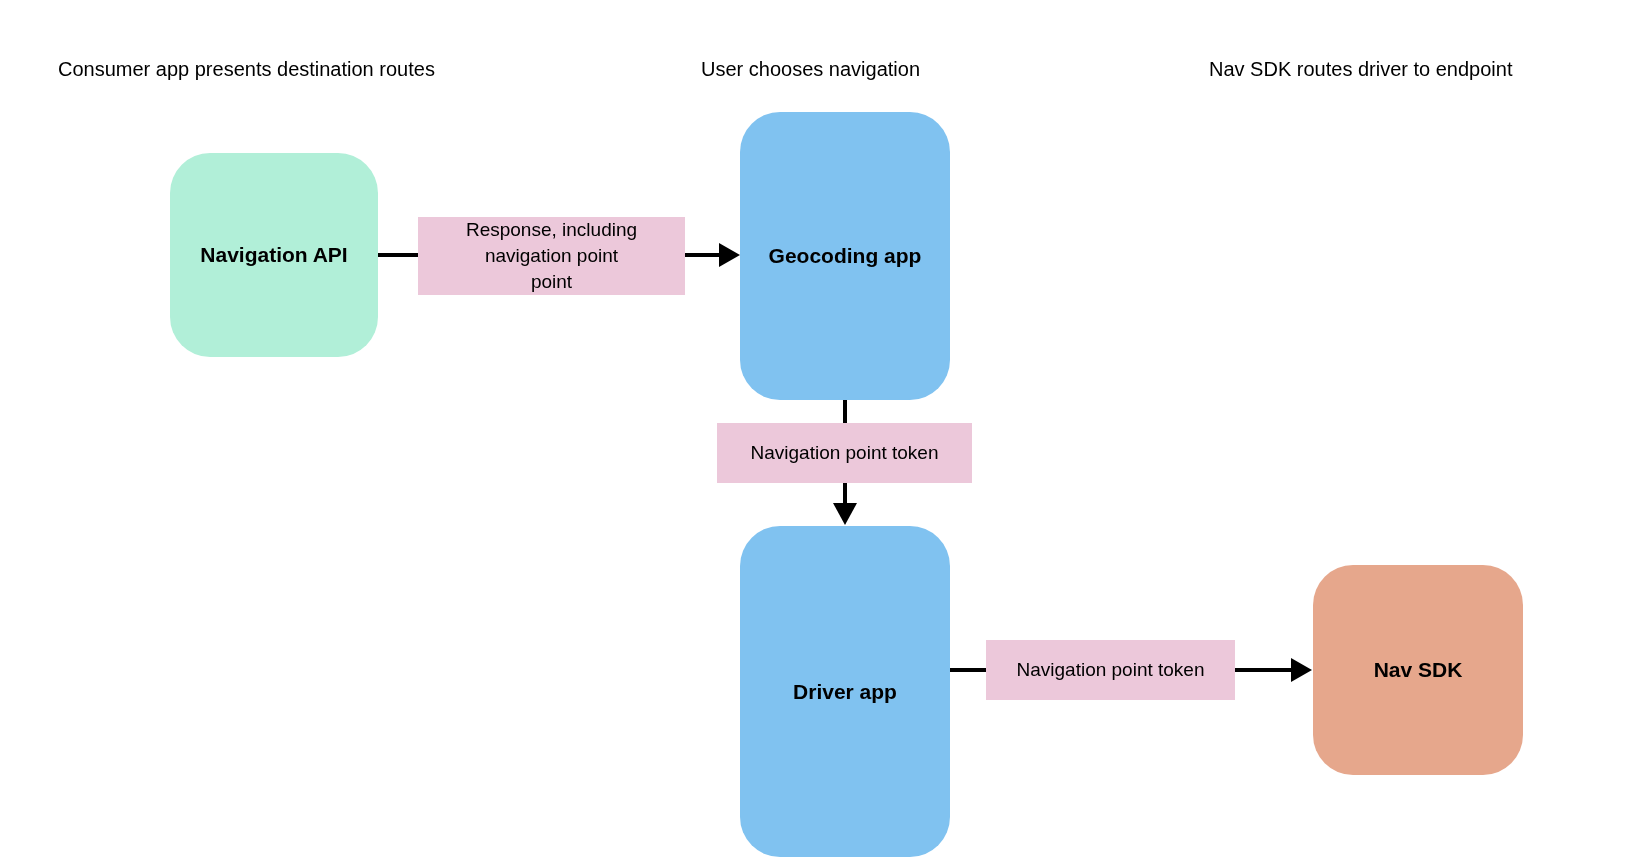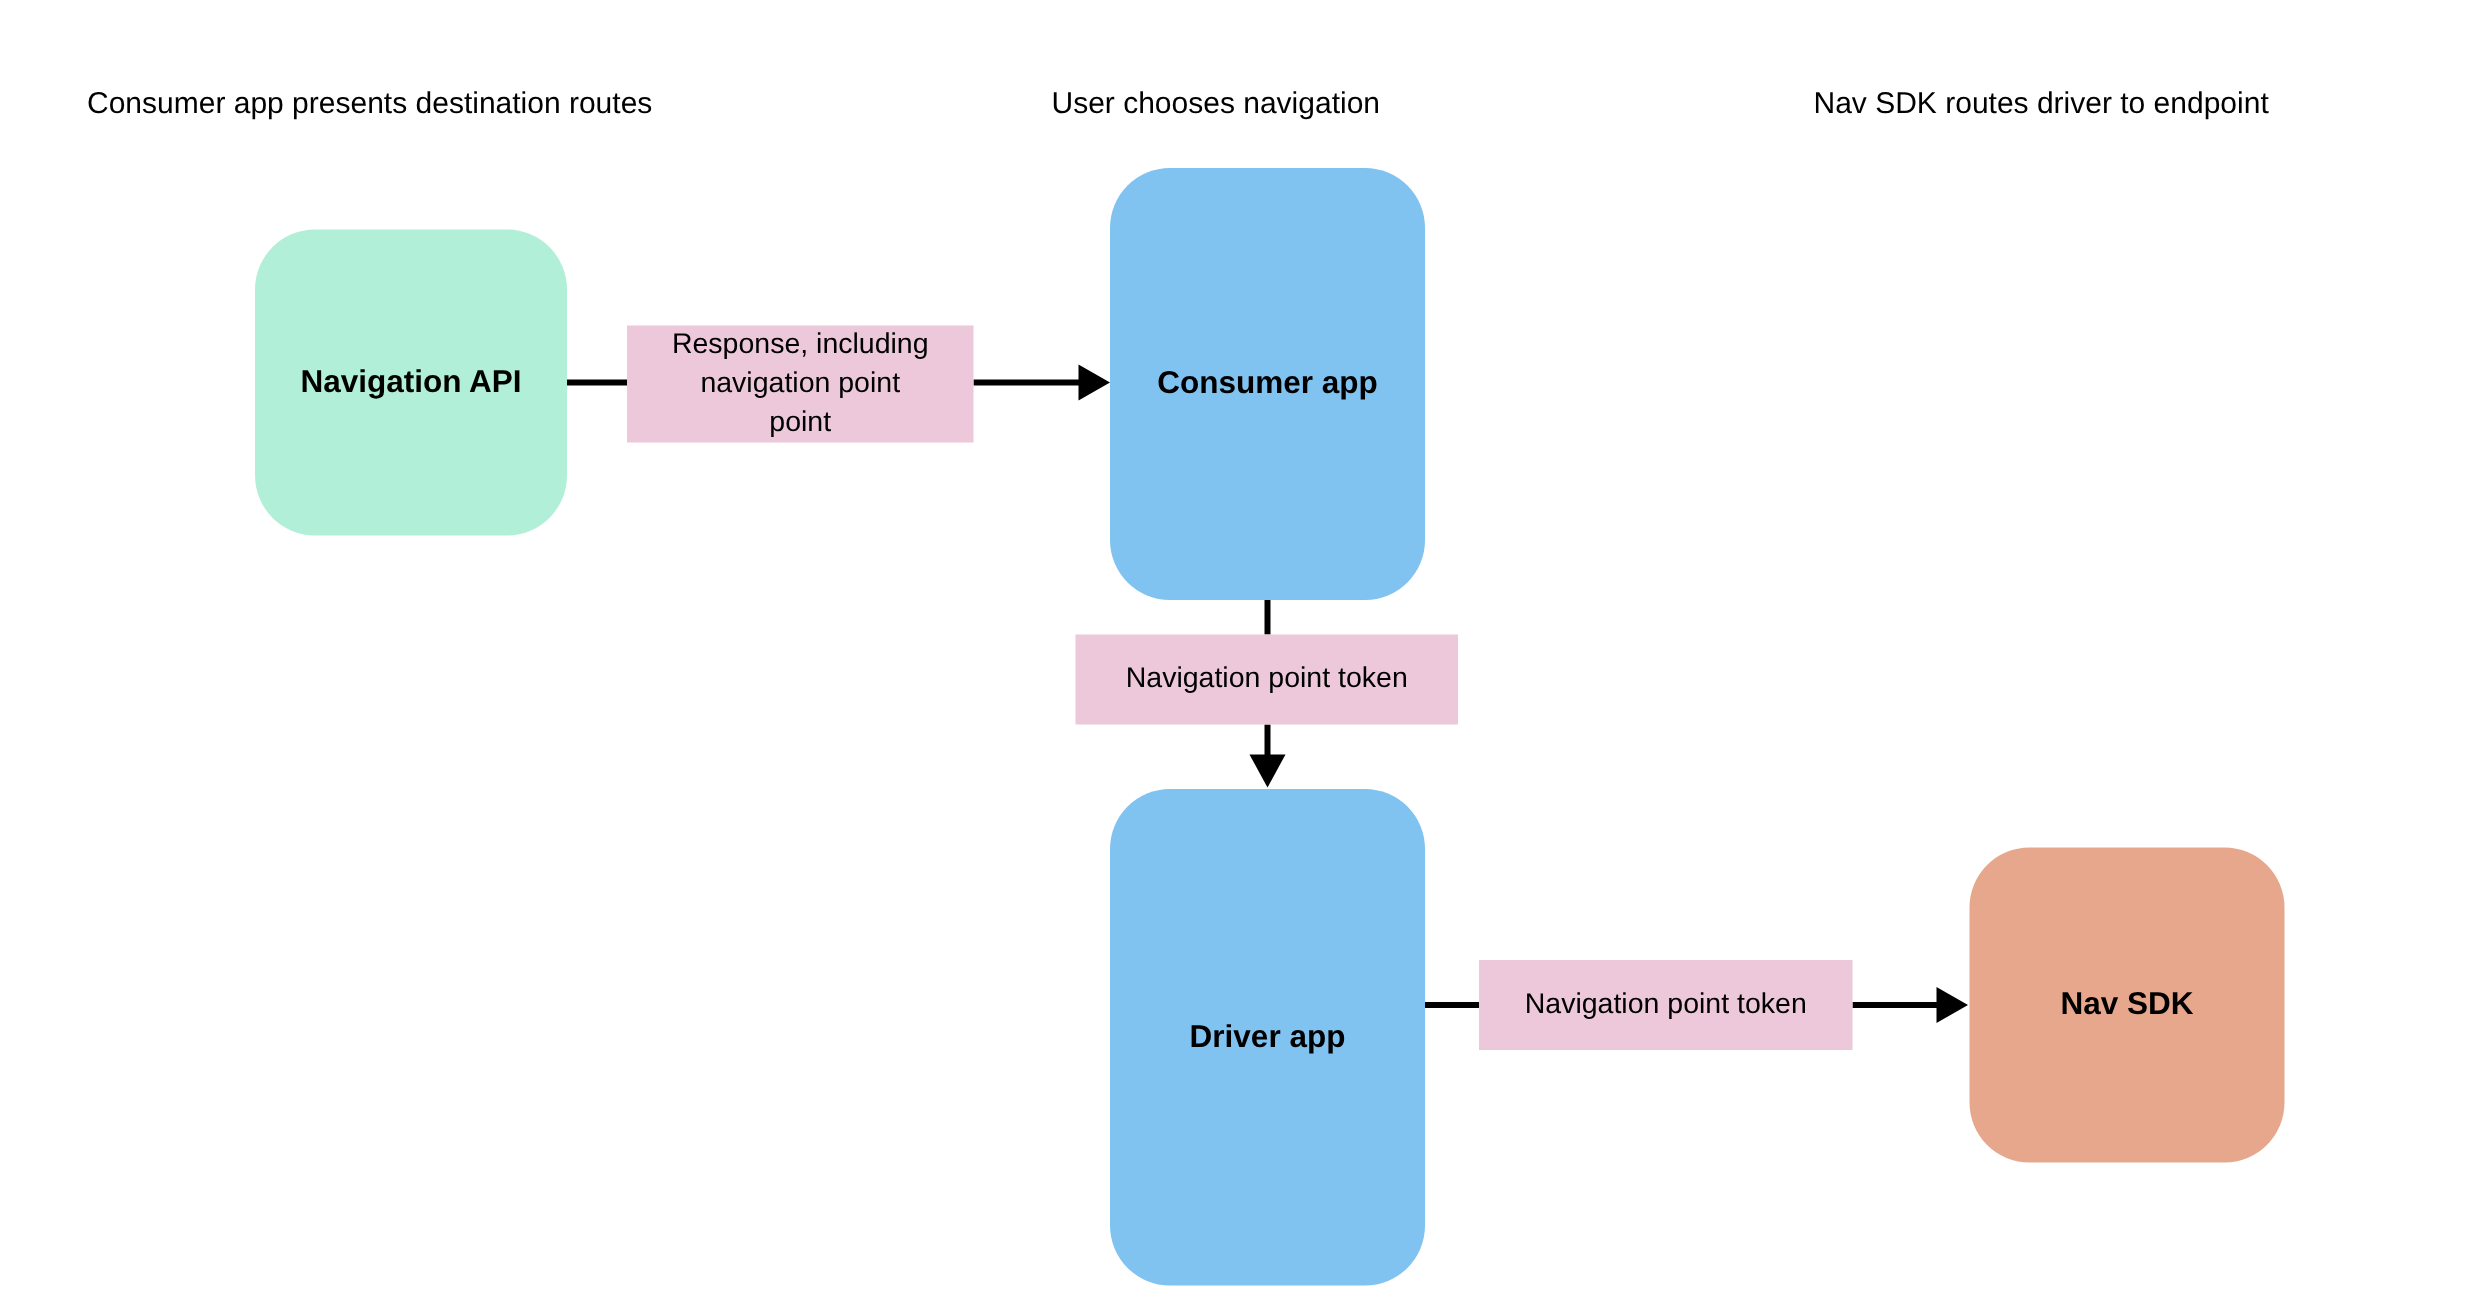--- a/index.html
+++ b/index.html
@@ -62,21 +62,21 @@
     justify-content:center;
     text-align:center;
     font-size:19px;
     line-height:26px;
     font-weight:400;
     color:var(--color-ink);
     box-sizing:border-box;
     z-index:2;
   }
   .edge-label span{display:block;}
-  .el-response {left:418px; top:217px; width:231px; height:78px; padding:0 23px;}
+  .el-response {left:418px; top:217px; width:267px; height:78px; padding:0 23px;}
   .el-token-1  {left:717px; top:423px; width:255px; height:60px;}
   .el-token-2  {left:986px; top:640px; width:249px; height:60px;}
   .arrow-layer{
     position:absolute;
     left:0; top:0;
     width:1646px;
     height:868px;
     z-index:1;
   }
   .arrow-layer line{stroke:var(--color-ink); stroke-width:4;}
@@ -107,21 +107,21 @@
       <line x1="1235" y1="670" x2="1294" y2="670"></line>
       <polygon points="1291,658 1312,670 1291,682"></polygon>
     </g>
   </svg>
 
   <div class="node node-geocoding">
     <span>Navigation API</span>
   </div>
 
   <div class="node node-consumer">
-    <span>Consumer app</span>
+    <span>Geocoding app</span>
   </div>
 
   <div class="node node-driver">
     <span>Driver app</span>
   </div>
 
   <div class="node node-navsdk">
     <span>Nav SDK</span>
   </div>
 

